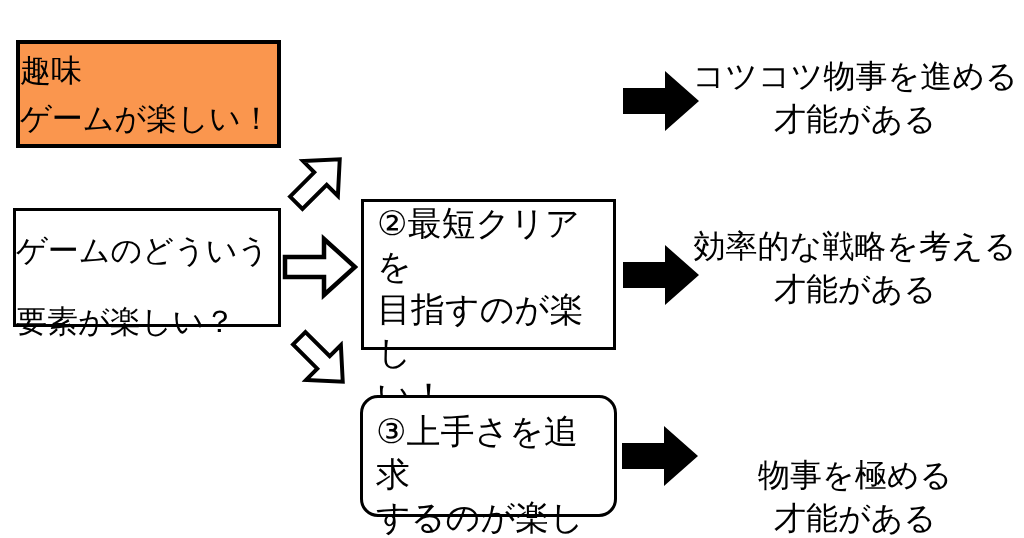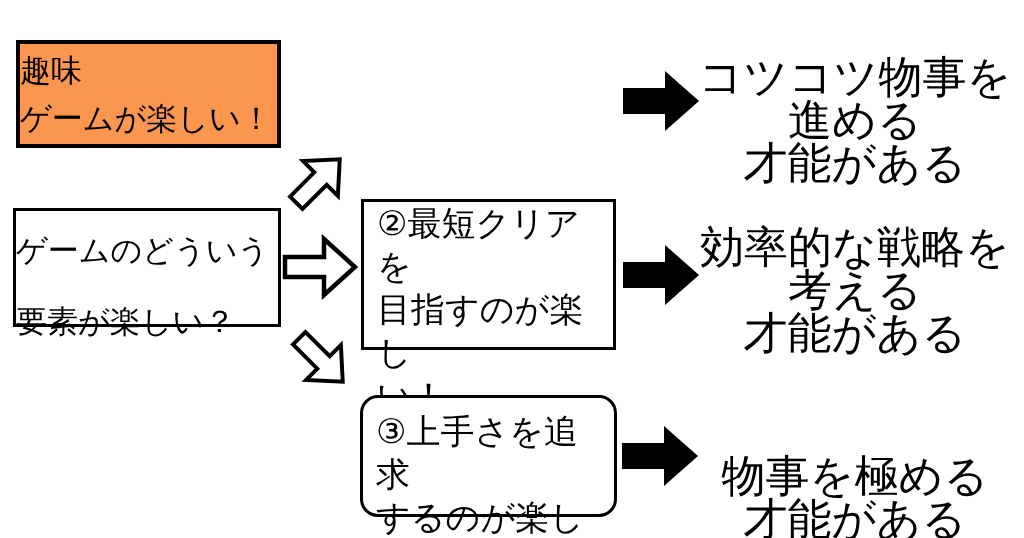--- a/index.html
+++ b/index.html
@@ -48,21 +48,21 @@
     padding-left: 13px;
     padding-right: 4px;
     text-align: left;
   }
   .reason1 { left: 362px; top: 35px;  width: 253px; height: 118px; padding-top: 11px; }
   .reason2 { left: 361px; top: 199px; width: 255px; height: 151px;  }
   .reason3 { left: 360px; top: 395px; width: 257px; height: 122px; padding-top: 12px; border-radius: 18px; }
   .talent {
     position: absolute;
     width: 330px;
-    font-size: 44px;
+    font-size: 32px;
     line-height: 43px;
     text-align: center;
     white-space: pre-line;
   }
   .talent1 { left: 690px; top: 55px;  }
   .talent2 { left: 690px; top: 225px; }
   .talent3 { left: 690px; top: 410px; margin-top: 44px; }
   .arrow {
     position: absolute;
     transform: translate(-50%, -50%);

